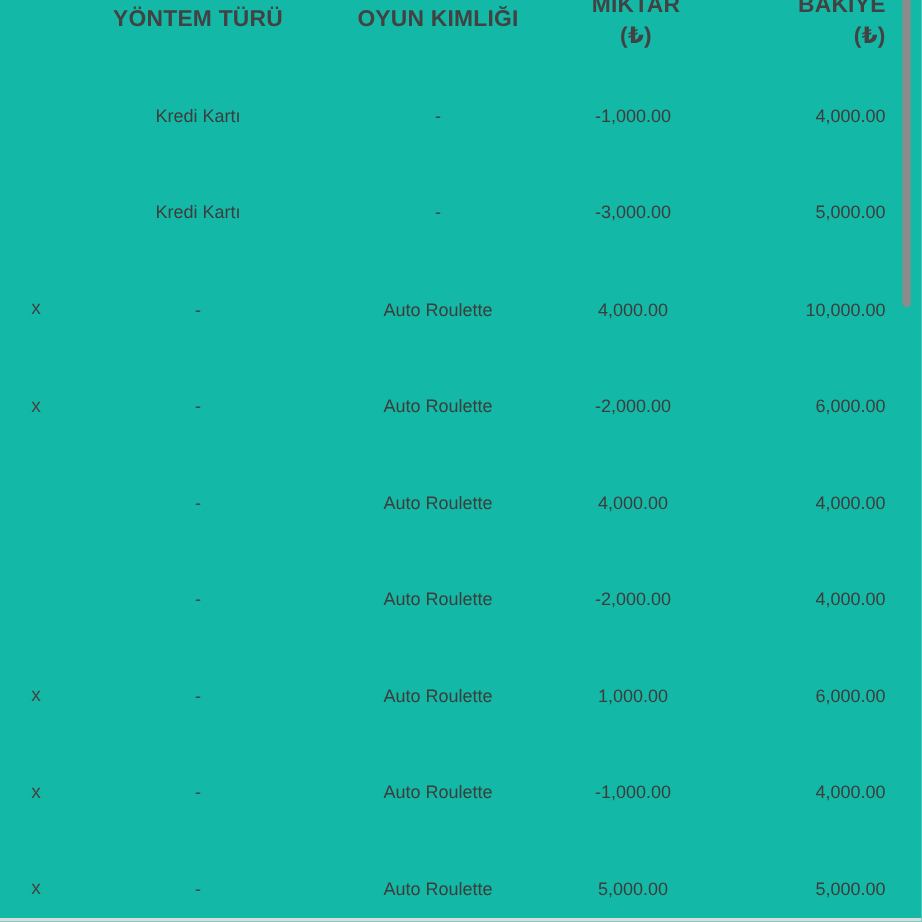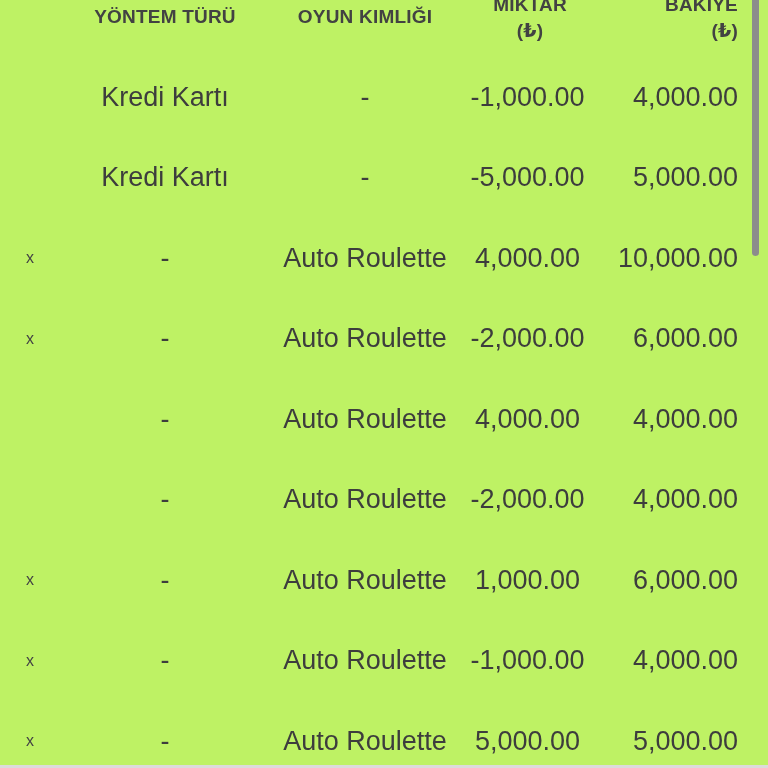--- a/index.html
+++ b/index.html
@@ -3,21 +3,21 @@
 <meta charset="utf-8">
 <style>
   html, body {
     margin: 0;
     padding: 0;
   }
   .screen {
     position: relative;
     width: 768px;
     height: 768px;
-    background: #bef264;
+    background: #14b8a6;
     overflow: hidden;
     font-family: "Liberation Sans", "DejaVu Sans", sans-serif;
     color: #3d3d3d;
   }
   table.tx-table {
     position: absolute;
     top: -8px;
     left: 0;
     width: 744px;
     border-collapse: collapse;
@@ -50,21 +50,21 @@
     text-align: center;
   }
   thead th.h-balance .two-line {
     text-align: right;
     padding-right: 6px;
   }
 
   tbody tr { height: 80.5px; }
   tbody td {
     padding: 0;
-    font-size: 27px;
+    font-size: 15px;
     color: #3d3d3d;
     vertical-align: middle;
     white-space: nowrap;
     overflow: hidden;
   }
   td.c-close  { padding-left: 26px; font-size: 16px; color: #444444; }
   td.c-method { text-align: center; }
   td.c-game   { text-align: center; }
   td.c-amount { text-align: center; padding-right: 5px; }
   td.c-balance{ text-align: right; padding-right: 6px; }
@@ -125,21 +125,21 @@
       <td class="c-method">Kredi Kartı</td>
       <td class="c-game">-</td>
       <td class="c-amount">-1,000.00</td>
       <td class="c-balance">4,000.00</td>
     </tr>
 
     <tr>
       <td class="c-close"><span></span></td>
       <td class="c-method">Kredi Kartı</td>
       <td class="c-game">-</td>
-      <td class="c-amount">-5,000.00</td>
+      <td class="c-amount">-3,000.00</td>
       <td class="c-balance">5,000.00</td>
     </tr>
 
     <tr>
       <td class="c-close"><span>x</span></td>
       <td class="c-method">-</td>
       <td class="c-game">Auto Roulette</td>
       <td class="c-amount">4,000.00</td>
       <td class="c-balance">10,000.00</td>
     </tr>

